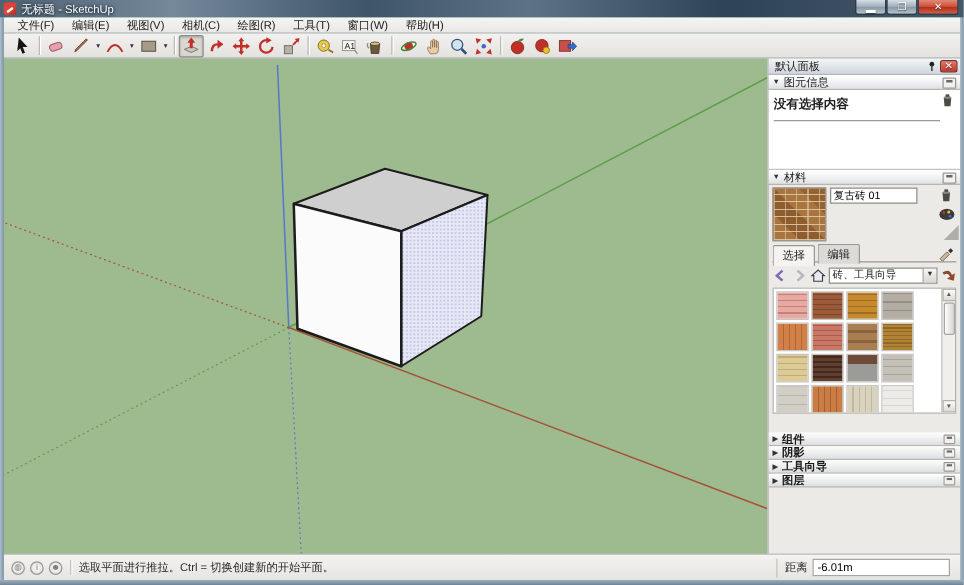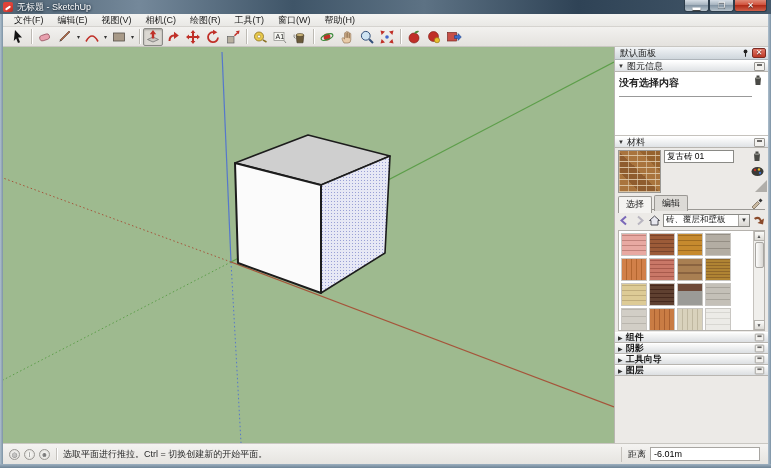--- a/index.html
+++ b/index.html
@@ -102,21 +102,21 @@
   .swatch-area { margin-top:2px; height:101px; background:#fff; border:1px solid #b5b2ad;
     display:flex; overflow:hidden; }
   .swatch-grid { flex:1; display:flex; flex-wrap:wrap; padding:1px; align-content:flex-start; }
   .swatch { width:26px; height:23px; margin:1px; border:1px solid #c8c6c2; }
   .vscroll { width:11px; background:#f0efec; border-left:1px solid #c5c2bd;
     display:flex; flex-direction:column; align-items:center; }
   .scroll-btn { width:11px; height:10px; background:linear-gradient(#fcfcfa,#dddbd6);
     border:1px solid #b5b2ad; font-size:5px; color:#555; display:flex; align-items:center; justify-content:center; }
   .scroll-thumb { width:9px; height:26px; margin-top:1px; border:1px solid #a8a6a2;
     border-radius:2px; background:linear-gradient(90deg,#fdfdfc,#d8d6d2); }
-  .collapsed-sections { margin-top:1px; }
+  .collapsed-sections { margin-top:15px; }
   .c-sec { height:11px; background:linear-gradient(#fbfbfa,#dcdfe2);
     border-top:1px solid #fff; border-bottom:1px solid #b8b5b0;
     display:flex; align-items:center; padding:0 3px; }
   .c-sec .arr { font-size:6px; margin-right:3px; color:#333; }
   .c-sec .c-label { flex:1; font-weight:bold; color:#1a1a1a; }
   .c-sec .roll-btn { transform:scale(.85); }
 
   
   .statusbar { position:absolute; left:3px; top:443px; width:765px; height:21px;
     background:linear-gradient(#f4f3f1,#e6e4e0); border-top:1px solid #c9c7c2;
@@ -397,21 +397,21 @@
         <svg class="nav-ico" viewBox="0 0 13 13">
             <path d="M8 2.5 L3.5 6.5 L8 10.5" fill="none" stroke="#7a68b8" stroke-width="2"></path>
           </svg>
         <svg class="nav-ico" viewBox="0 0 13 13">
             <path d="M5 2.5 L9.5 6.5 L5 10.5" fill="none" stroke="#b8b5c0" stroke-width="2"></path>
           </svg>
         <svg class="nav-ico" viewBox="0 0 13 13">
             <path d="M1.5 6.5 L6.5 2 L11.5 6.5 L10 6.5 L10 11 L3 11 L3 6.5 Z" fill="#e8e8f0" stroke="#3a3a44" stroke-width="0.9"></path>
           </svg>
         <div class="cat-select">
-          <span class="cat-text">砖、覆层和壁板</span>
+          <span class="cat-text">砖、工具向导</span>
           <span class="cat-btn">▼</span>
         </div>
         <svg class="nav-ico" viewBox="0 0 13 13">
             <path d="M2 4 Q7.5 0.5 9.5 6 L12 4.5 L11 10.5 L5.5 9 L8 7.3 Q6.5 3.5 3.2 5.8 Z" fill="#8a4a2a"></path>
           </svg>
       </div>
 
       <div class="swatch-area">
         <div class="swatch-grid">
 

